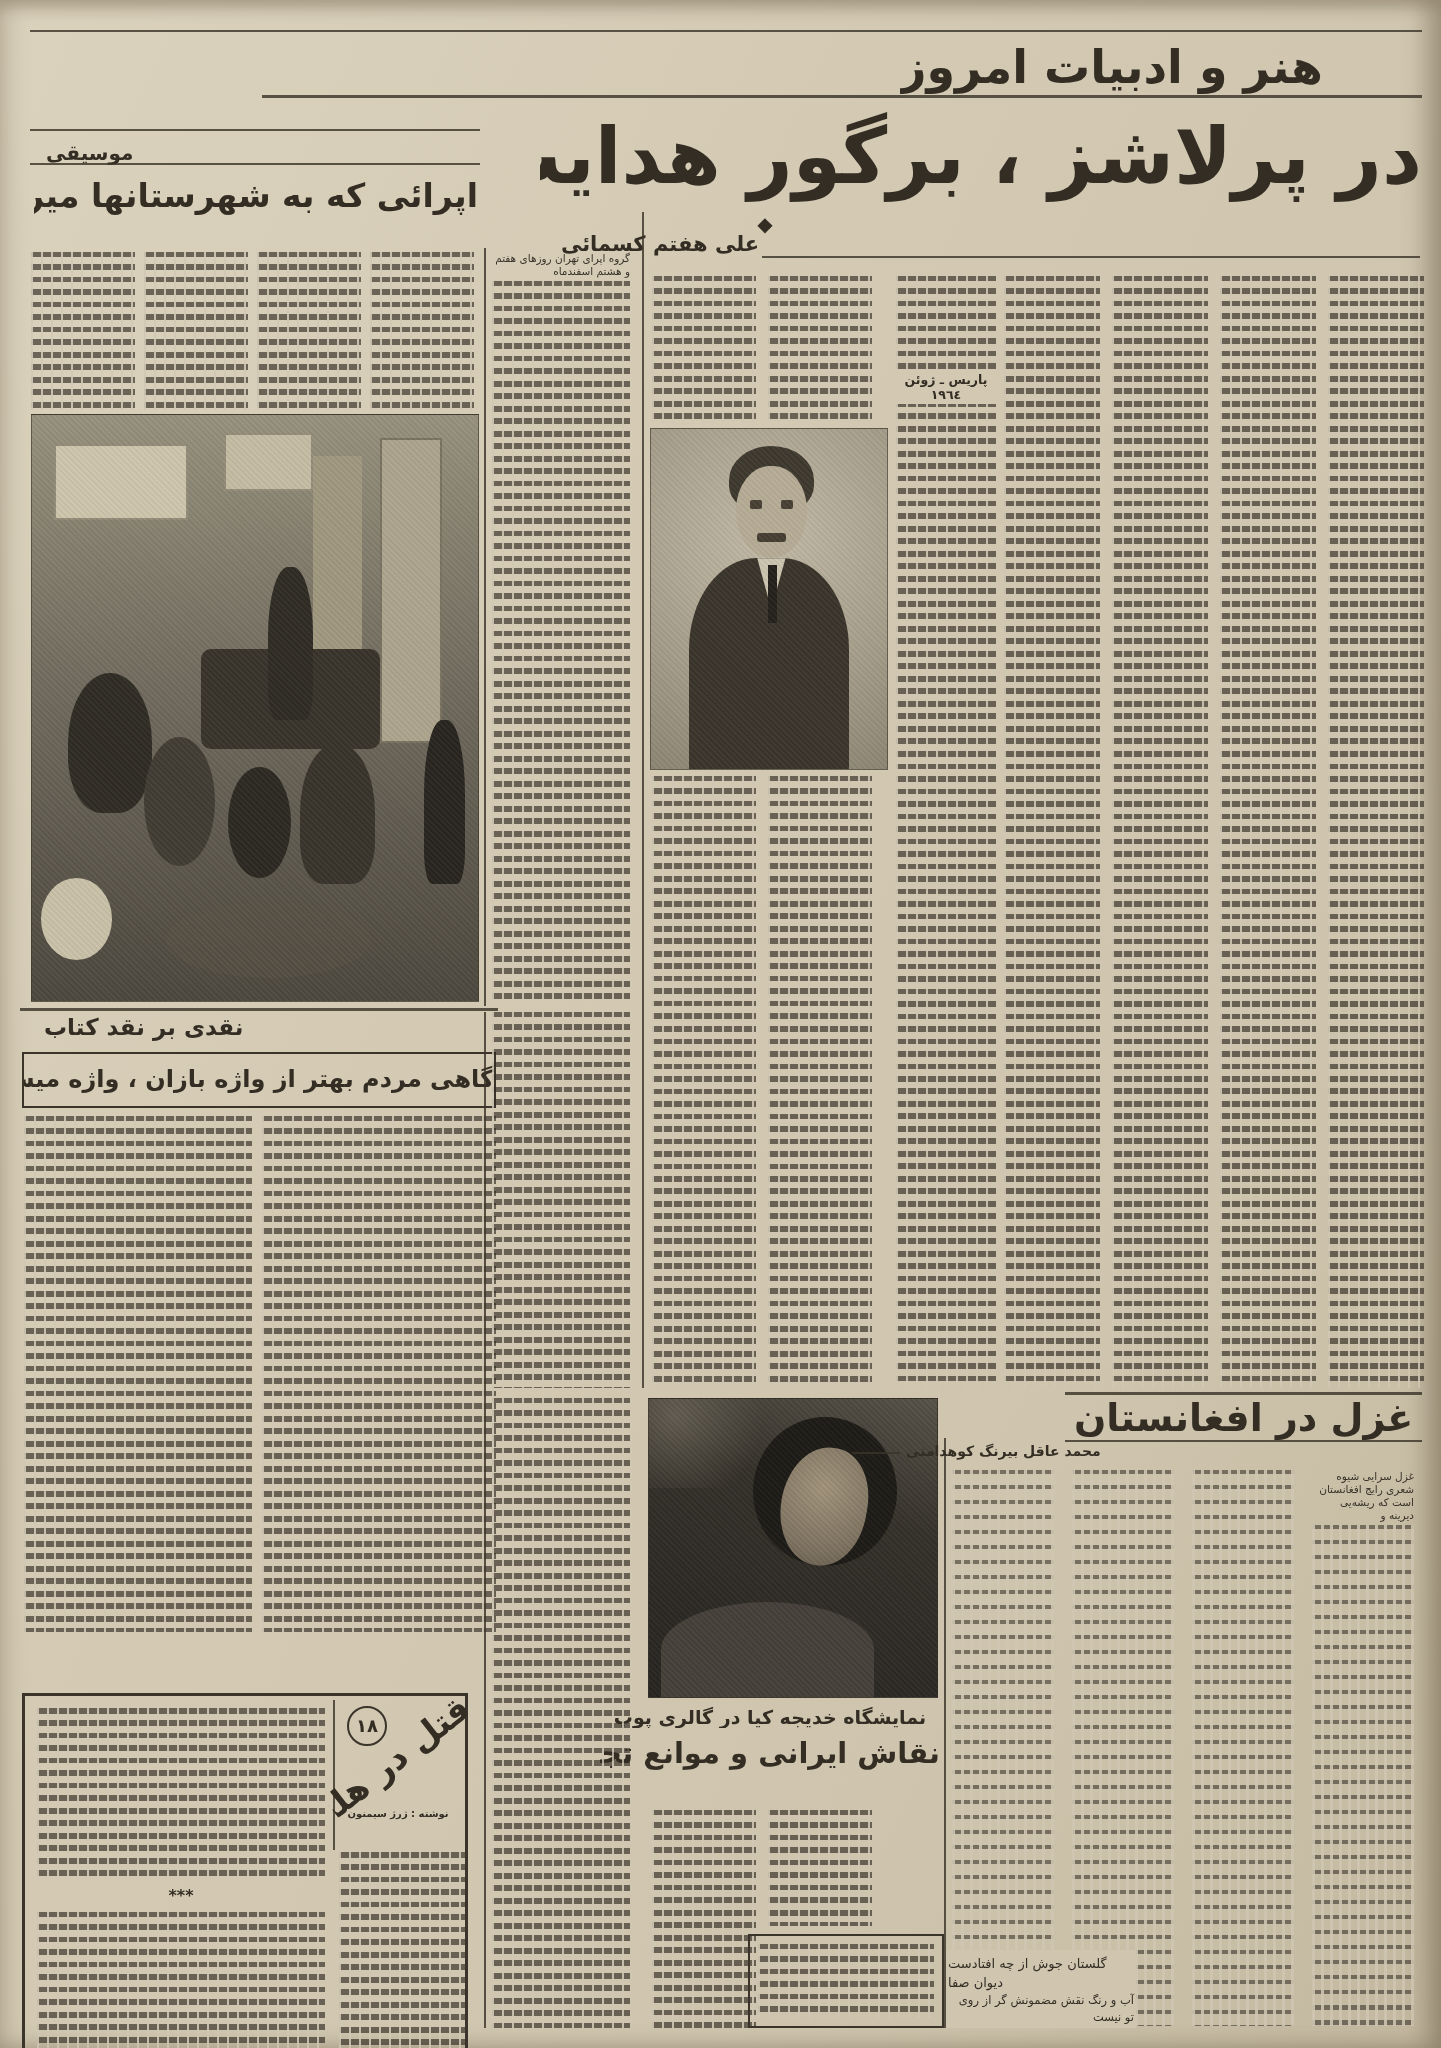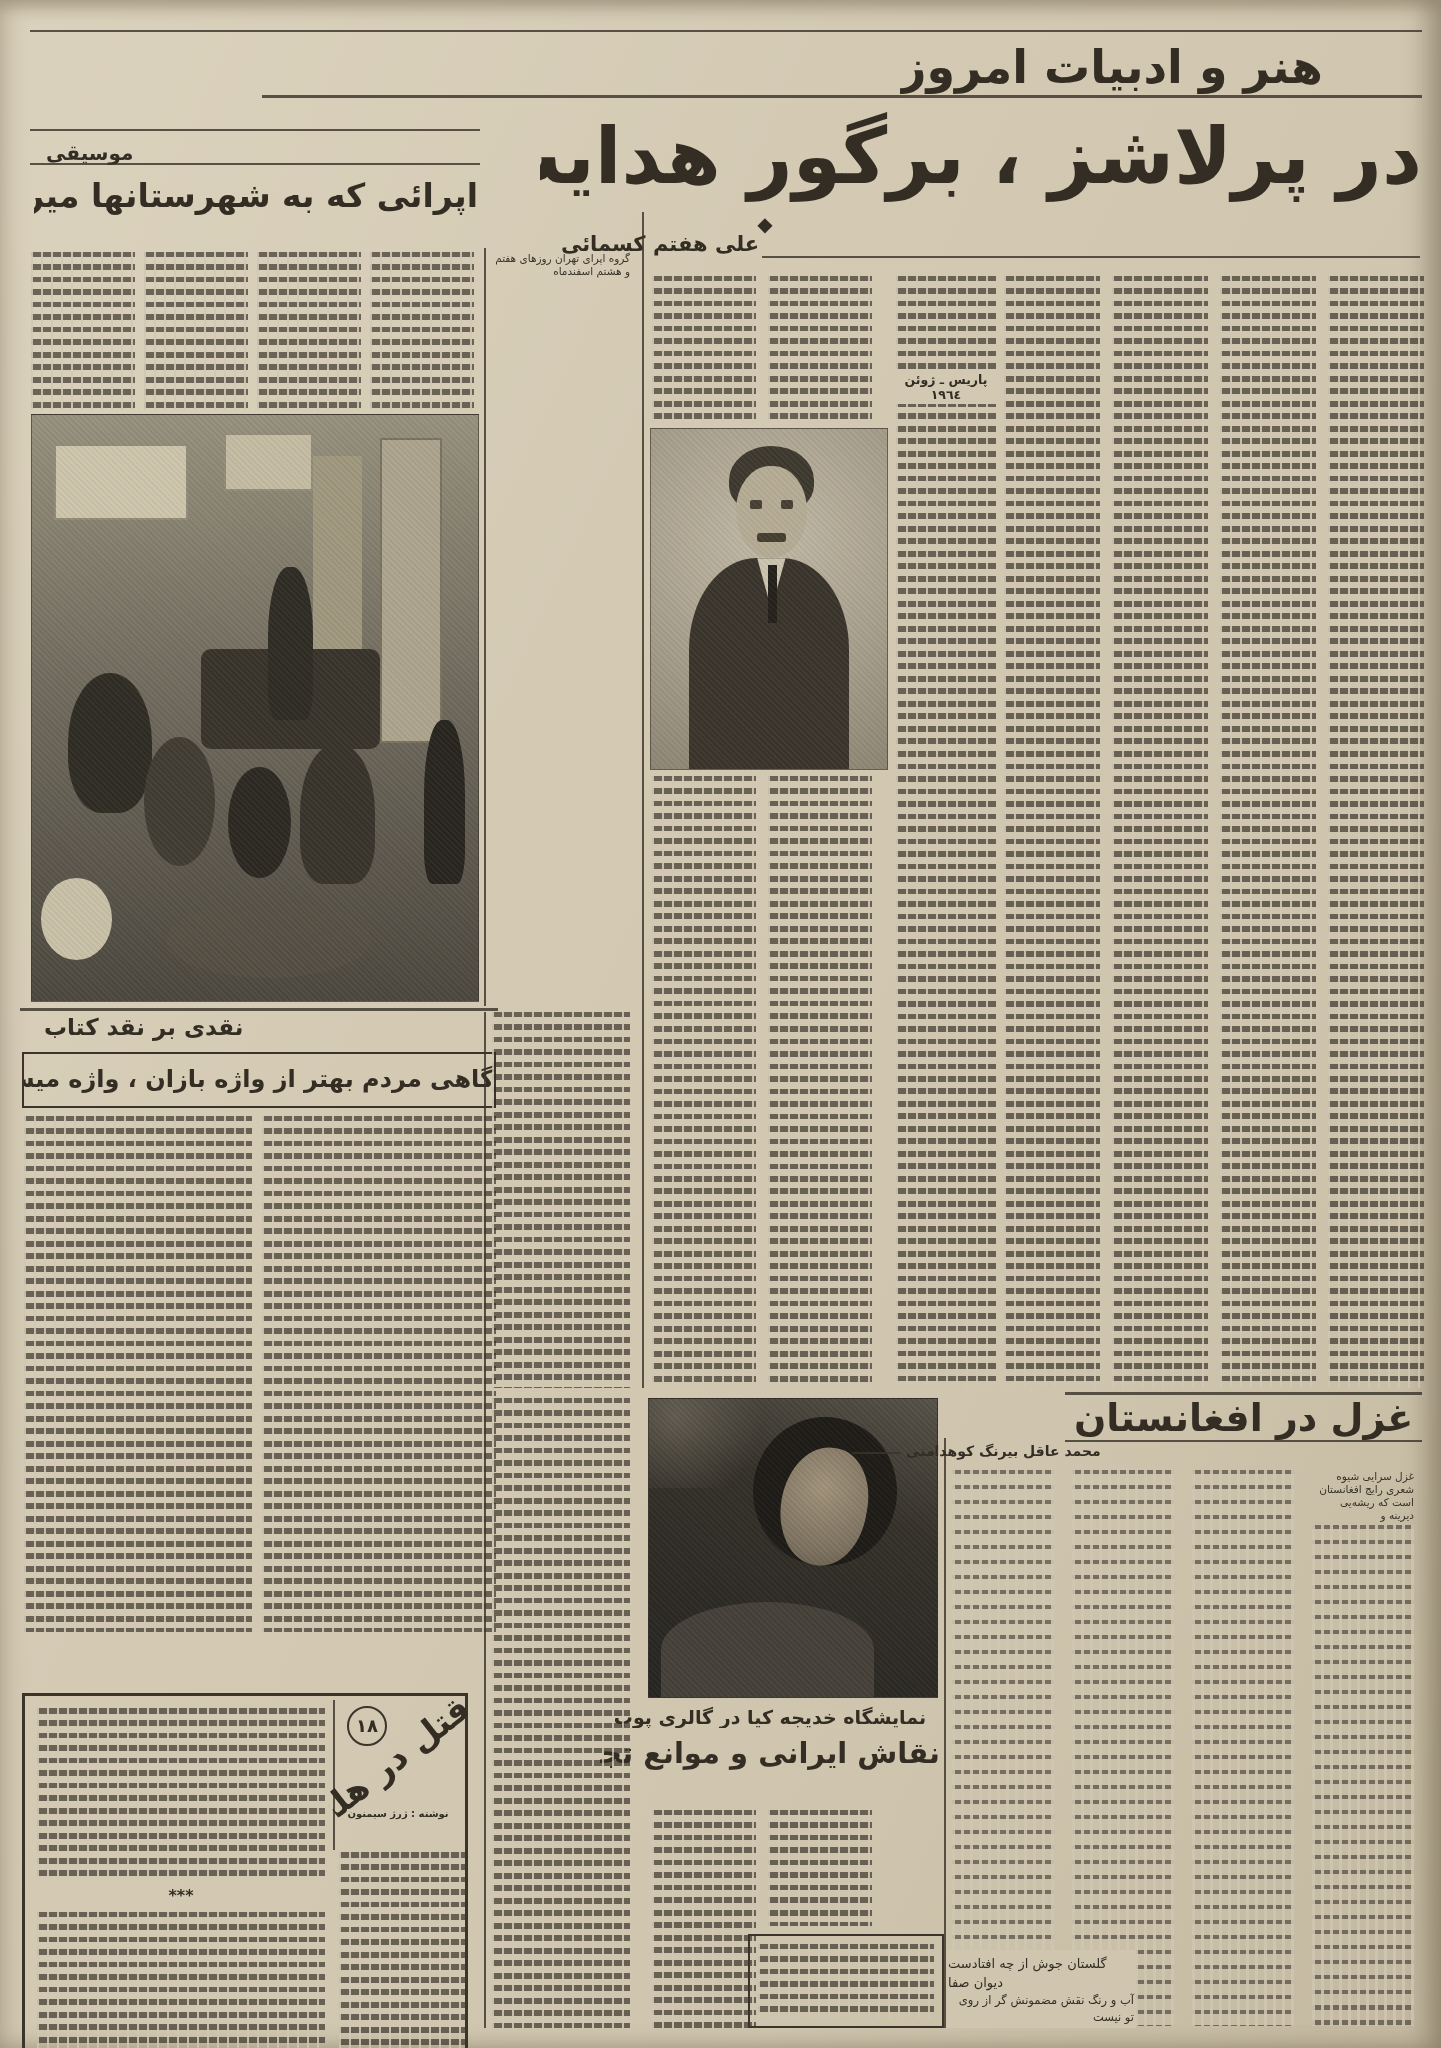--- a/index.html
+++ b/index.html
@@ -52,21 +52,21 @@
   <div class="abs rule" style="left:30px;top:129px;width:450px;height:2px;"></div>
   <div class="abs bold" style="left:46px;top:141px;width:140px;font-size:20px;text-align:left;">موسیقی</div>
   <div class="abs rule" style="left:30px;top:163px;width:450px;height:2px;"></div>
   <div class="abs bold ctr nowrap" style="left:34px;top:176px;width:444px;font-size:33px;">اپرائی که به شهرستانها میرود</div>
 
   <div class="abs sim" style="left:31px;top:252px;width:104px;height:158px;"></div>
   <div class="abs sim" style="left:144px;top:252px;width:104px;height:158px;"></div>
   <div class="abs sim" style="left:257px;top:252px;width:104px;height:158px;"></div>
   <div class="abs sim" style="left:370px;top:252px;width:104px;height:158px;"></div>
 
-  <div class="abs" style="left:492px;top:252px;width:138px;height:753px;display:flex;flex-direction:row;">
+  <div class="abs" style="left:492px;top:252px;width:138px;height:753px;display:flex;flex-direction:column;">
     <p class="snip">گروه اپرای تهران روزهای هفتم و هشتم اسفندماه</p>
     <div class="sim" style="flex:1;"></div>
   </div>
 
   <div class="photo" style="left:31px;top:414px;width:448px;height:588px;background:linear-gradient(180deg,#97917e 0%,#716c5f 45%,#4b473e 100%);">
     <div class="shape" style="left:5%;top:5%;width:30%;height:13%;background:#cfc6ae;border:2px solid rgba(58,52,42,.4);"></div>
     <div class="shape" style="left:43%;top:3%;width:20%;height:10%;background:#c6bda5;border:2px solid rgba(58,52,42,.35);"></div>
     <div class="shape" style="left:78%;top:4%;width:14%;height:52%;background:#aea58f;border:2px solid rgba(70,64,52,.5);"></div>
     <div class="shape" style="left:63%;top:7%;width:11%;height:40%;background:#a0987f;"></div>
     <div class="shape" style="left:38%;top:40%;width:40%;height:17%;background:#37332b;border-radius:10px;"></div>

